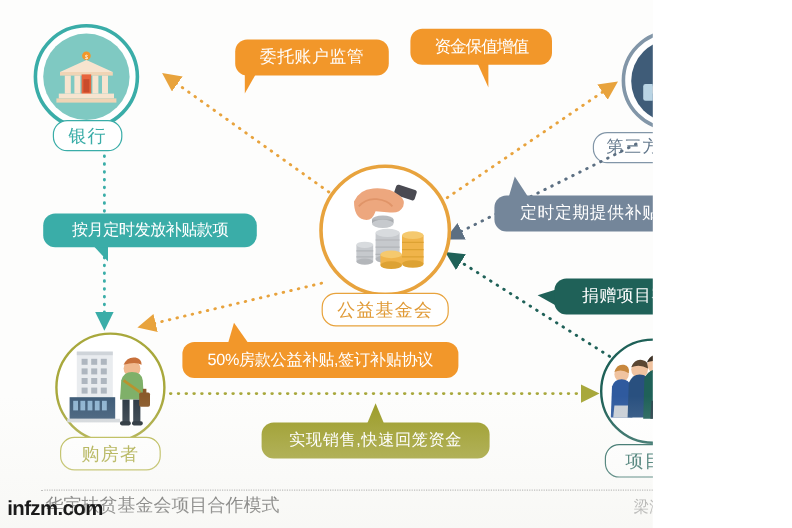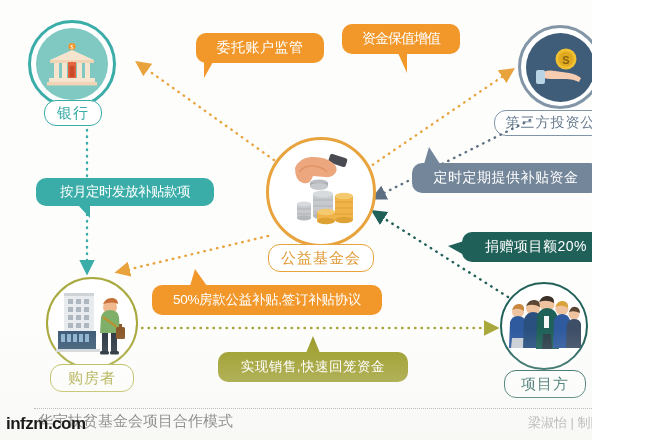--- a/index.html
+++ b/index.html
@@ -5,21 +5,20 @@
   html,body{margin:0;padding:0;background:#fff;}
   body{
     font-family:"Liberation Sans","DejaVu Sans",sans-serif;
     -webkit-font-smoothing:antialiased;
   }
   #stage{
     position:relative;
     width:544px;height:440px;
     background:#fdfdfc;
     overflow:hidden;
-    padding-left:48px;
   }
   .circle{
     position:absolute;
     border-radius:50%;
     box-sizing:border-box;
     display:flex;align-items:center;justify-content:center;
     background:#ffffff;
   }
   .pill{
     position:absolute;

